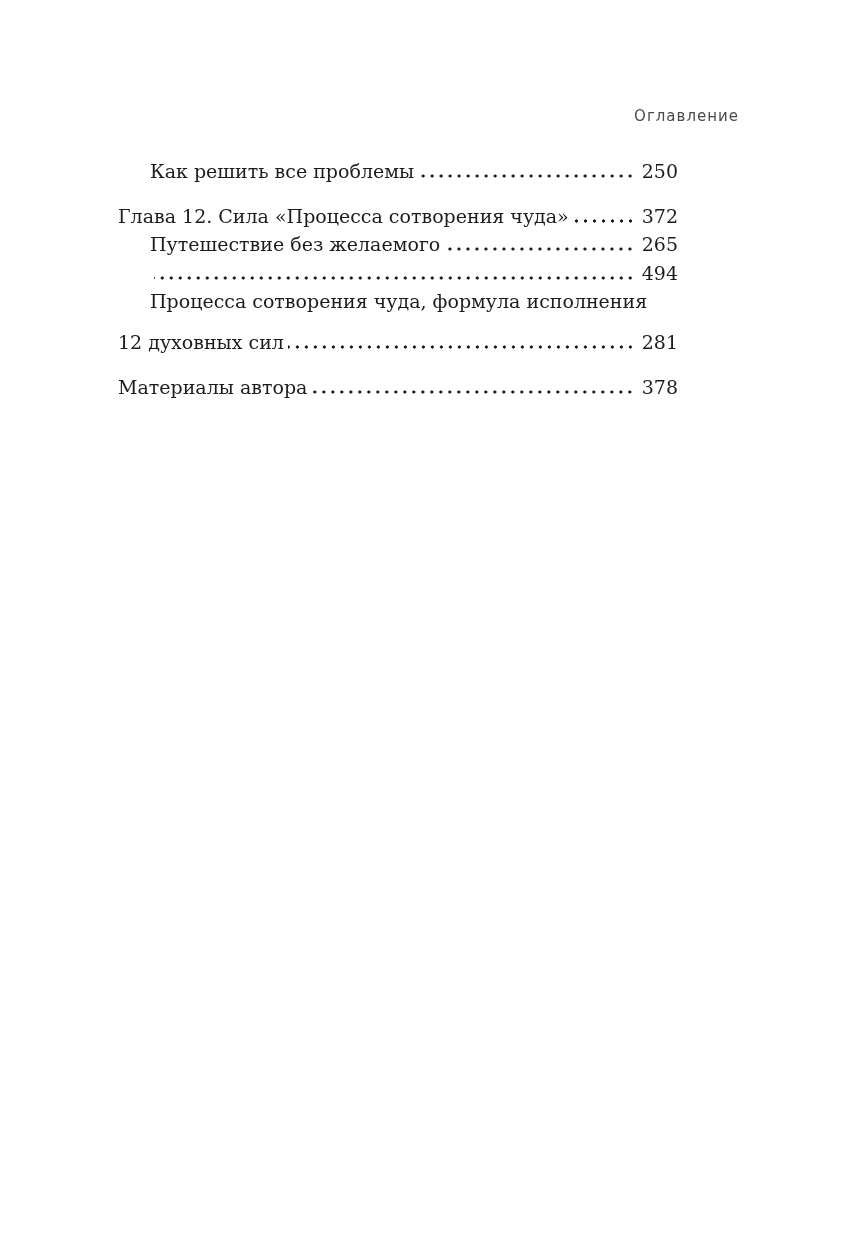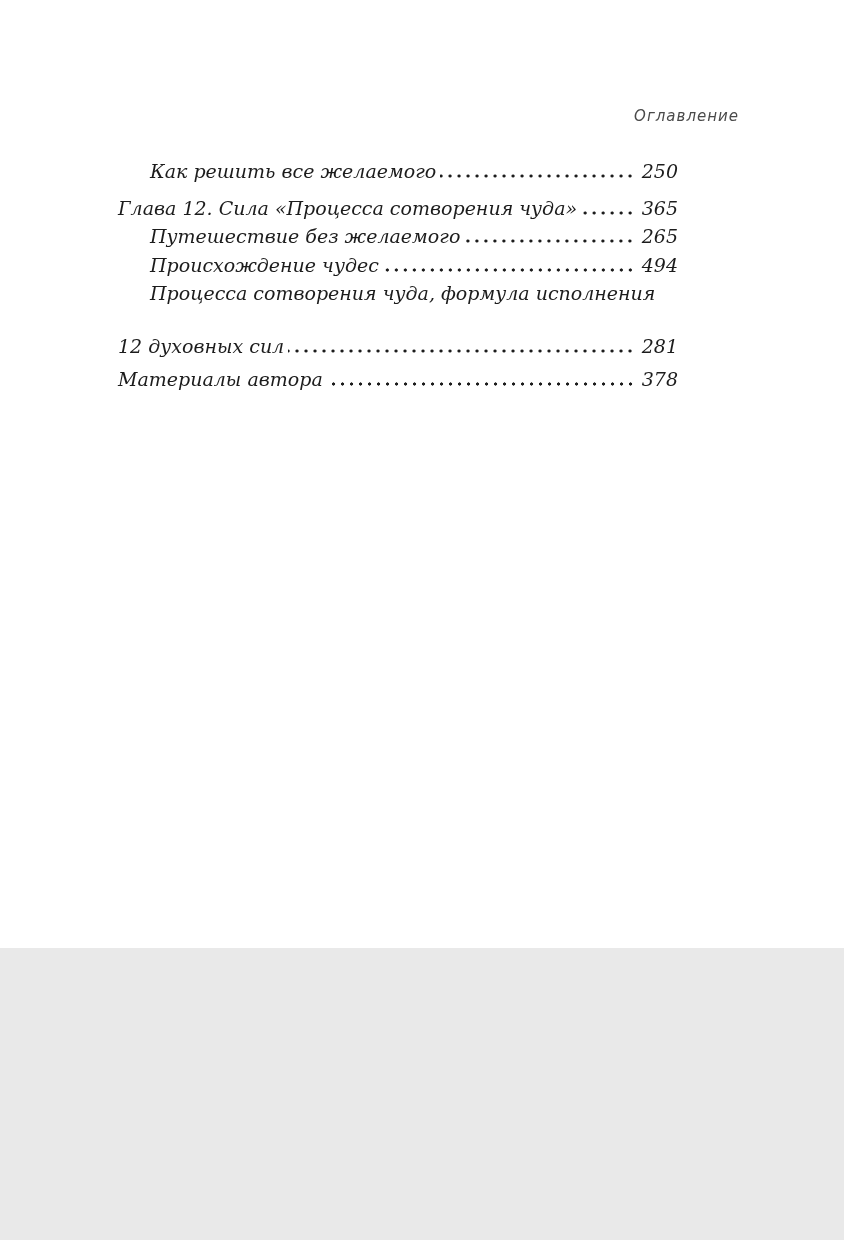--- a/index.html
+++ b/index.html
@@ -8,47 +8,46 @@
     --bg-color:#ffffff;
   }
   html,body{margin:0;padding:0;}
   body{
     background:#e9e9e9;
     font-family:"DejaVu Serif", serif;
   }
   .page{
     position:relative;
     width:844px;
-    height:948px;
+    height:1240px;
     margin:0 auto;
     background:var(--bg-color);
     overflow:hidden;
-    font-style:italic;
   }
   .running-header{
     position:absolute;
     top:107px;
     right:105px;
     font-family:"DejaVu Sans", sans-serif;
     font-size:15px;
     letter-spacing:1px;
     color:var(--header-color);
   }
   .toc{
     position:absolute;
     left:118px;
     right:166px;
     top:157px;
     color:var(--text-color);
     font-size:19px;
   }
   .entry{margin:0;}
-  .entry.chapter{margin-top:8px;}
-  .entry.part{margin-top:24px;}
-  .entry.part + .entry.part{margin-top:5px;}
+  .entry.chapter{margin-top:16px;}
+  .entry.part{margin-top:12px;}
+  .entry.part + .entry.part{margin-top:17px;}
   .entry.sub{padding-left:32px;}
   .line{
     display:flex;
     line-height:28.5px;
     white-space:nowrap;
   }
   .line.cont{padding-left:28px;}
   .label{flex:0 0 auto;}
   .leader{
     flex:1 1 auto;
@@ -62,42 +61,41 @@
   .pagenum{flex:0 0 auto;}
 </style>
 </head>
 <body>
 
 <div class="page">
   <div class="running-header">Оглавление</div>
   <div class="toc" id="toc">
       <div class="entry sub">
         <div class="line">
-          <span class="label">Как решить все желаемого</span>
+          <span class="label">Как решить все проблемы</span>
           <span class="leader"></span>
           <span class="pagenum">250</span>
         </div>
       </div>
       <div class="entry chapter">
         <div class="line">
           <span class="label">Глава 12. Сила «Процесса сотворения чуда»</span>
           <span class="leader"></span>
-          <span class="pagenum">365</span>
+          <span class="pagenum">372</span>
         </div>
       </div>
       <div class="entry sub">
         <div class="line">
           <span class="label">Путешествие без желаемого</span>
           <span class="leader"></span>
           <span class="pagenum">265</span>
         </div>
       </div>
       <div class="entry sub">
         <div class="line">
-          <span class="label">Происхождение чудес</span>
           <span class="leader"></span>
           <span class="pagenum">494</span>
         </div>
       </div>
       <div class="entry sub">
         <div class="line">
           <span class="label">Процесса сотворения чуда, формула исполнения</span>
         </div>
       </div>
       <div class="entry part">

